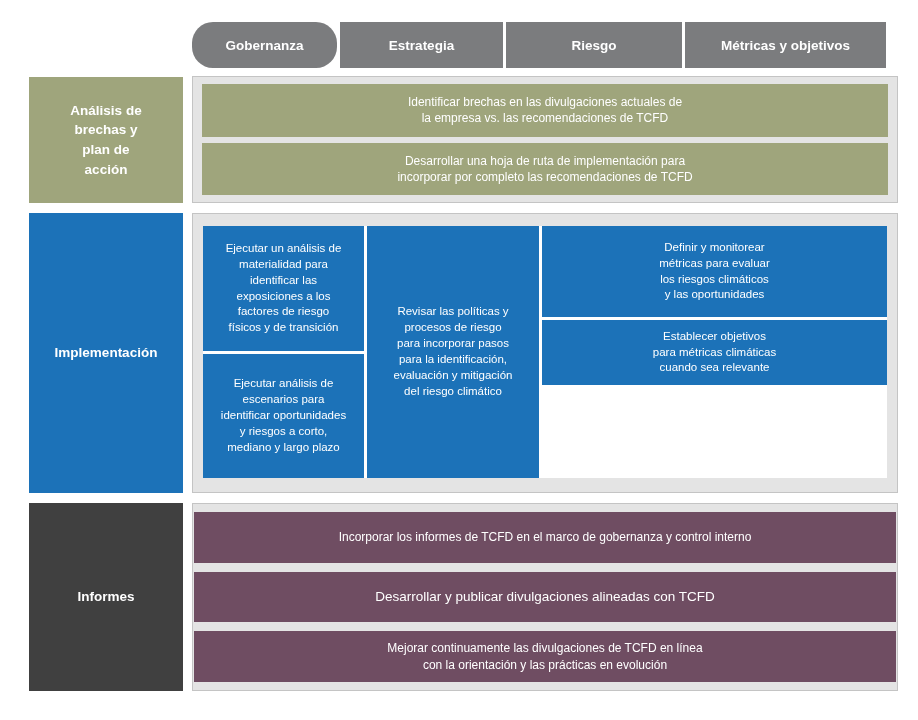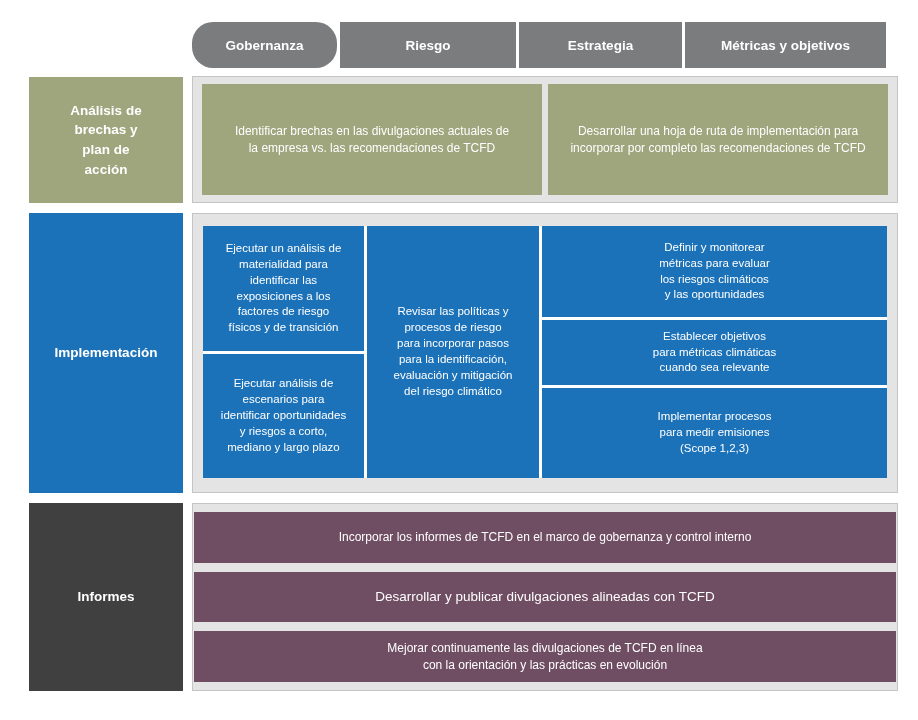--- a/index.html
+++ b/index.html
@@ -19,21 +19,21 @@
   .row-label{position:absolute;left:29px;width:154px;color:#ffffff;font-weight:bold;
     font-size:13.5px;line-height:1.45;display:flex;align-items:center;justify-content:center;
     text-align:center;white-space:pre-line;}
   .label-gap{top:77px;height:126px;background:#9FA57C;}
   .label-impl{top:213px;height:280px;background:#1C72B8;}
   .label-rep{top:503px;height:188px;background:#404040;}
 
   
   .tray{position:absolute;left:192px;width:706px;background:#E4E4E4;border:1px solid #C4C4C4;
     box-sizing:border-box;}
-  .tray-gap{top:76px;height:127px;padding:7px 9px;display:flex;flex-direction:row;gap:6px;}
+  .tray-gap{top:76px;height:127px;padding:7px 9px;display:flex;flex-direction:column;gap:6px;}
   .tray-impl{top:213px;height:280px;padding:12px 10px 14px;}
   .tray-rep{top:503px;height:188px;padding:8px 1px;display:flex;flex-direction:column;gap:9px;}
 
   .bar{flex:1;color:#ffffff;display:flex;align-items:center;justify-content:center;
     text-align:center;white-space:pre-line;line-height:1.35;}
   .olive-bar{background:#9FA57C;font-size:12px;}
   .purple-bar{background:#6F4D62;font-size:12px;}
   .purple-bar.big{font-size:13.5px;}
 
   
@@ -50,22 +50,22 @@
   .impl-cell.h91{height:91px;flex:none;}
   .impl-cell.h65{height:65px;flex:none;}
 </style>
 </head>
 <body>
 
 <div class="canvas">
 
   <div class="header-row">
     <div class="header-cell c1">Gobernanza</div>
+    <div class="header-cell c2">Estrategia</div>
     <div class="header-cell c3">Riesgo</div>
-    <div class="header-cell c2">Estrategia</div>
     <div class="header-cell c4">Métricas y objetivos</div>
   </div>
 
   <div class="row-label label-gap">Análisis de
 brechas y
 plan de
 acción</div>
   <div class="row-label label-impl">Implementación</div>
   <div class="row-label label-rep">Informes</div>
 
@@ -100,23 +100,20 @@
 del riesgo climático</div>
       </div>
       <div class="impl-col col-met">
         <div class="impl-cell h91">Definir y monitorear
 métricas para evaluar
 los riesgos climáticos
 y las oportunidades</div>
         <div class="impl-cell h65">Establecer objetivos
 para métricas climáticas
 cuando sea relevante</div>
-        <div class="impl-cell">Implementar procesos
-para medir emisiones
-(Scope 1,2,3)</div>
       </div>
     </div>
   </div>
 
   <div class="tray tray-rep">
     <div class="bar purple-bar">Incorporar los informes de TCFD en el marco de gobernanza y control interno</div>
     <div class="bar purple-bar big">Desarrollar y publicar divulgaciones alineadas con TCFD</div>
     <div class="bar purple-bar">Mejorar continuamente las divulgaciones de TCFD en línea
 con la orientación y las prácticas en evolución</div>
   </div>

